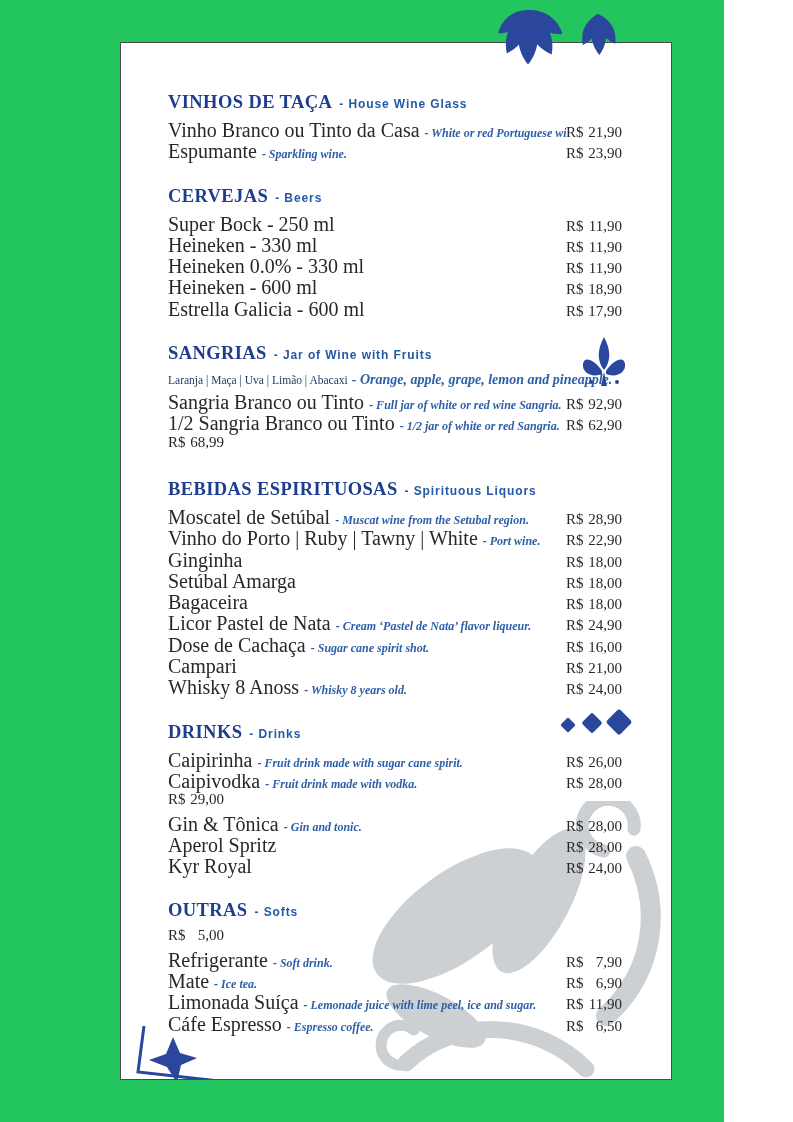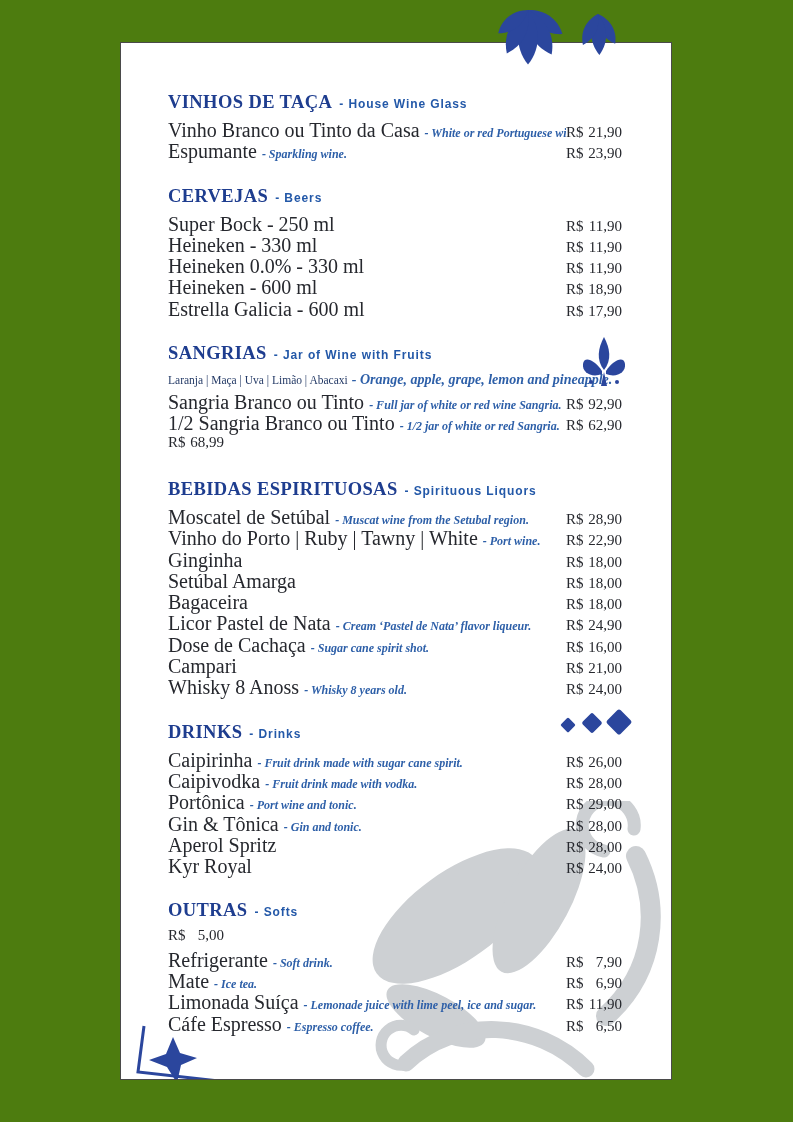--- a/index.html
+++ b/index.html
@@ -7,21 +7,21 @@
     --subtitle-blue:#2358a8;
     --item-text:#26282e;
     --description-blue:#2d5fa8;
     --note-navy:#243a66;
     --decor-blue:#2b469d;
     --flourish-gray:#cdd0d3;
     --page-border:#4a4a4a;
   }
   *{box-sizing:border-box;}
   body{margin:0;background:#fff;}
-  .canvas{position:relative;width:793px;height:1122px;background:#4d7c0f;overflow:hidden;
+  .canvas{position:relative;width:724px;height:1122px;background:#22c55e;overflow:hidden;
           font-family:"Liberation Serif",serif;}
   .page{position:absolute;left:120px;top:42px;width:552px;height:1038px;background:#fff;
         border:1px solid var(--page-border);overflow:hidden;}
   .content{position:relative;z-index:2;padding:46px 49px 0 47px;}
   .menu-section{position:relative;margin-bottom:21px;}
   .sec-header{margin:0 0 4px 0;line-height:22px;}
   .sec-title{font-weight:bold;font-size:18.5px;color:var(--header-navy);letter-spacing:.4px;}
   .sec-sub{font-family:"Liberation Sans",sans-serif;font-weight:bold;font-size:12px;
            color:var(--subtitle-blue);letter-spacing:.9px;margin-left:7px;}
   .sec-note{line-height:17px;margin:0 0 2px 0;white-space:nowrap;}
@@ -234,21 +234,20 @@
               </div>
             </div>
             <div class="menu-row">
               <div class="item-left"><span class="item-name">Caipivodka</span><span class="item-desc">- Fruit drink made with vodka.</span></div>
               <div class="item-price">
                 <span class="cur">R$</span>
                 <span class="amt">28,00</span>
               </div>
             </div>
             <div class="menu-row">
-              <div class="item-left"><span class="item-name">Portônica</span><span class="item-desc">- Port wine and tonic.</span></div>
               <div class="item-price">
                 <span class="cur">R$</span>
                 <span class="amt">29,00</span>
               </div>
             </div>
             <div class="menu-row">
               <div class="item-left"><span class="item-name">Gin &amp; Tônica</span><span class="item-desc">- Gin and tonic.</span></div>
               <div class="item-price">
                 <span class="cur">R$</span>
                 <span class="amt">28,00</span>

